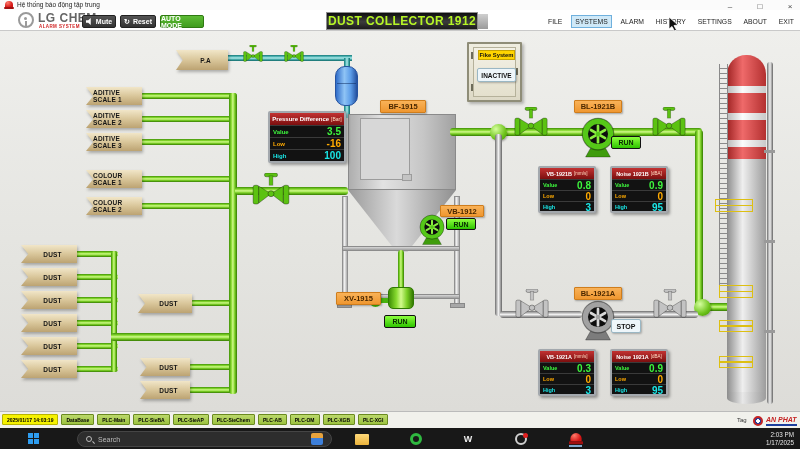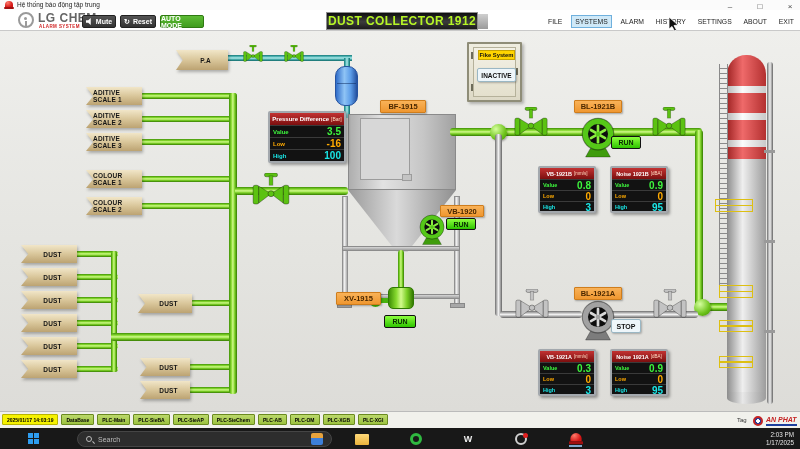--- a/index.html
+++ b/index.html
@@ -277,21 +277,21 @@
     </div>
   <div class="mpr">
       <span class="mpl c-high">High</span>
       <span class="mpv c-high">100</span>
     </div>
 </div>
 
 <svg class="valve" style="left:416px;top:211px;--c1:#55c818;--c2:#8aee3f;--c3:#3f9c0c" width="32" height="35">
     <use href="#blower"></use>
   </svg>
-<div class="olabel" style="left:440px;top:205px;width:44px;height:12px">VB-1920</div>
+<div class="olabel" style="left:440px;top:205px;width:44px;height:12px">VB-1912</div>
 <div class="runbtn" style="left:446px;top:218px;width:30px;height:12px">RUN</div>
 
 <div class="abs" style="left:369px;top:294px;width:13px;height:13px;border:3px solid #47b20e;border-radius:50%;background:radial-gradient(#d2fa8d,#6cc21a)"></div>
 <div class="abs" style="left:380px;top:298px;width:10px;height:5px;background:#47b20e"></div>
 <div class="abs" style="left:388px;top:287px;width:26px;height:22px;border-radius:5px;background:linear-gradient(to right,#3f8f06,#86d92e 30%,#d2fa8d 50%,#79ce24 75%,#357a02);border:1px solid #2f7a02"></div>
 <div class="olabel" style="left:336px;top:292px;width:45px;height:13px">XV-1915</div>
 <div class="runbtn" style="left:384px;top:315px;width:32px;height:13px">RUN</div>
 
 <div class="pgh" style="left:450px;top:128px;width:252px"></div>
 <div class="pgv" style="left:695px;top:130px;height:178px"></div>

